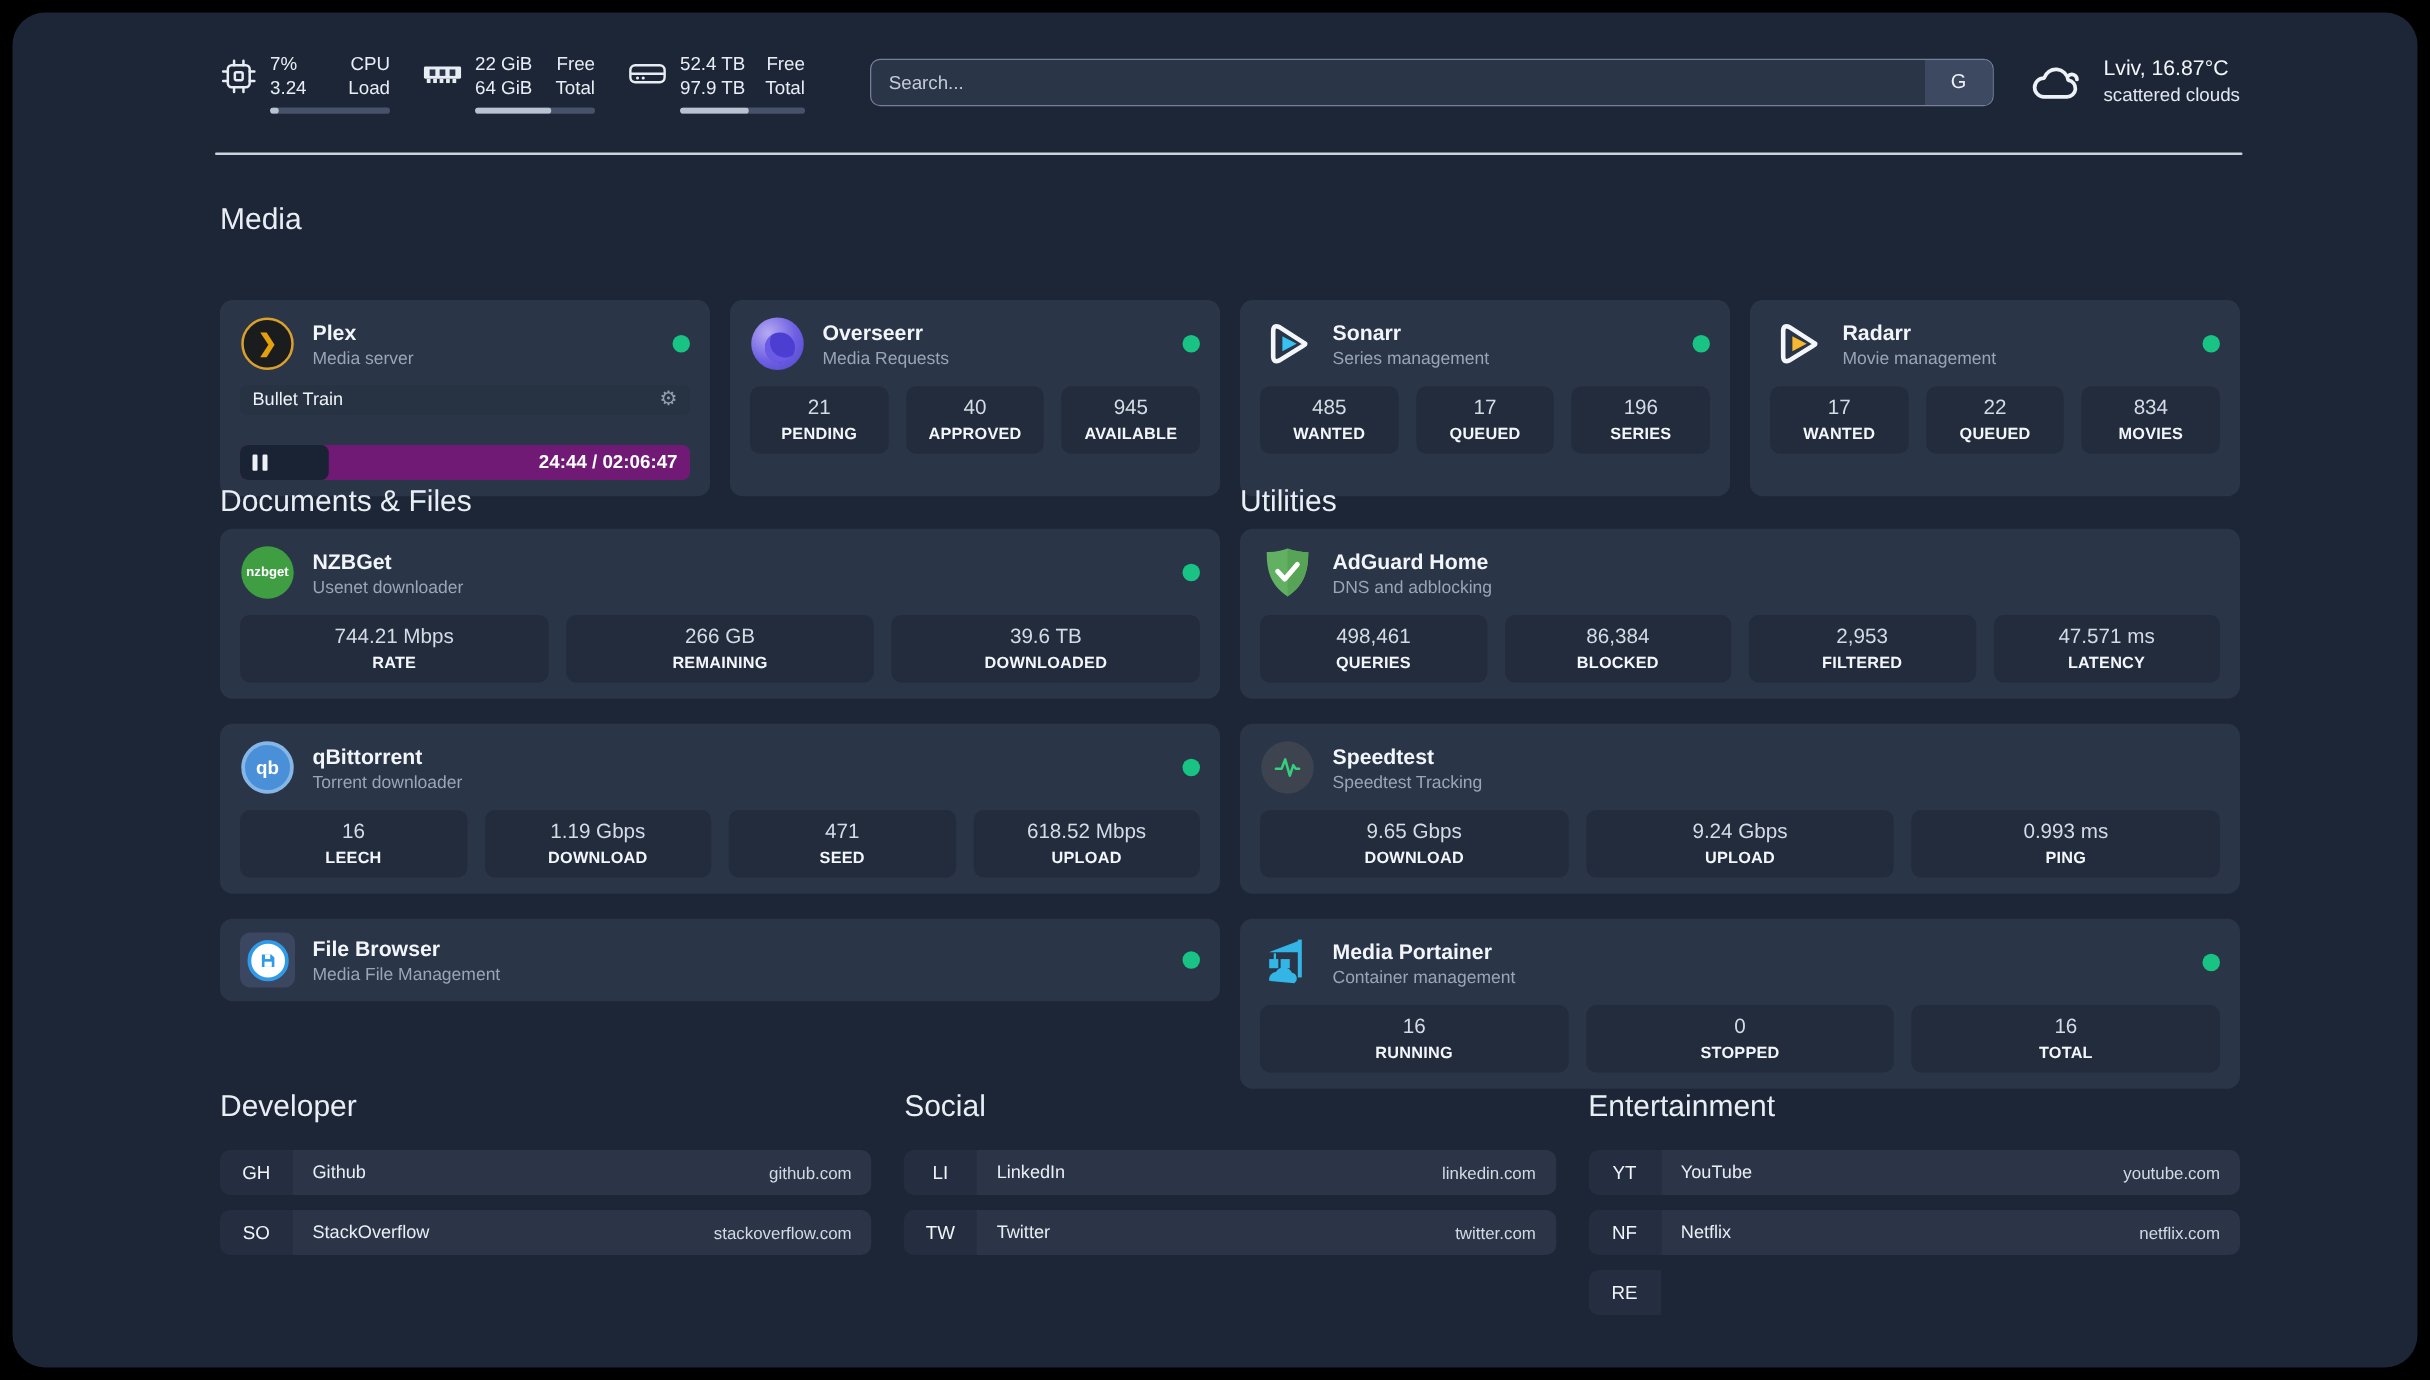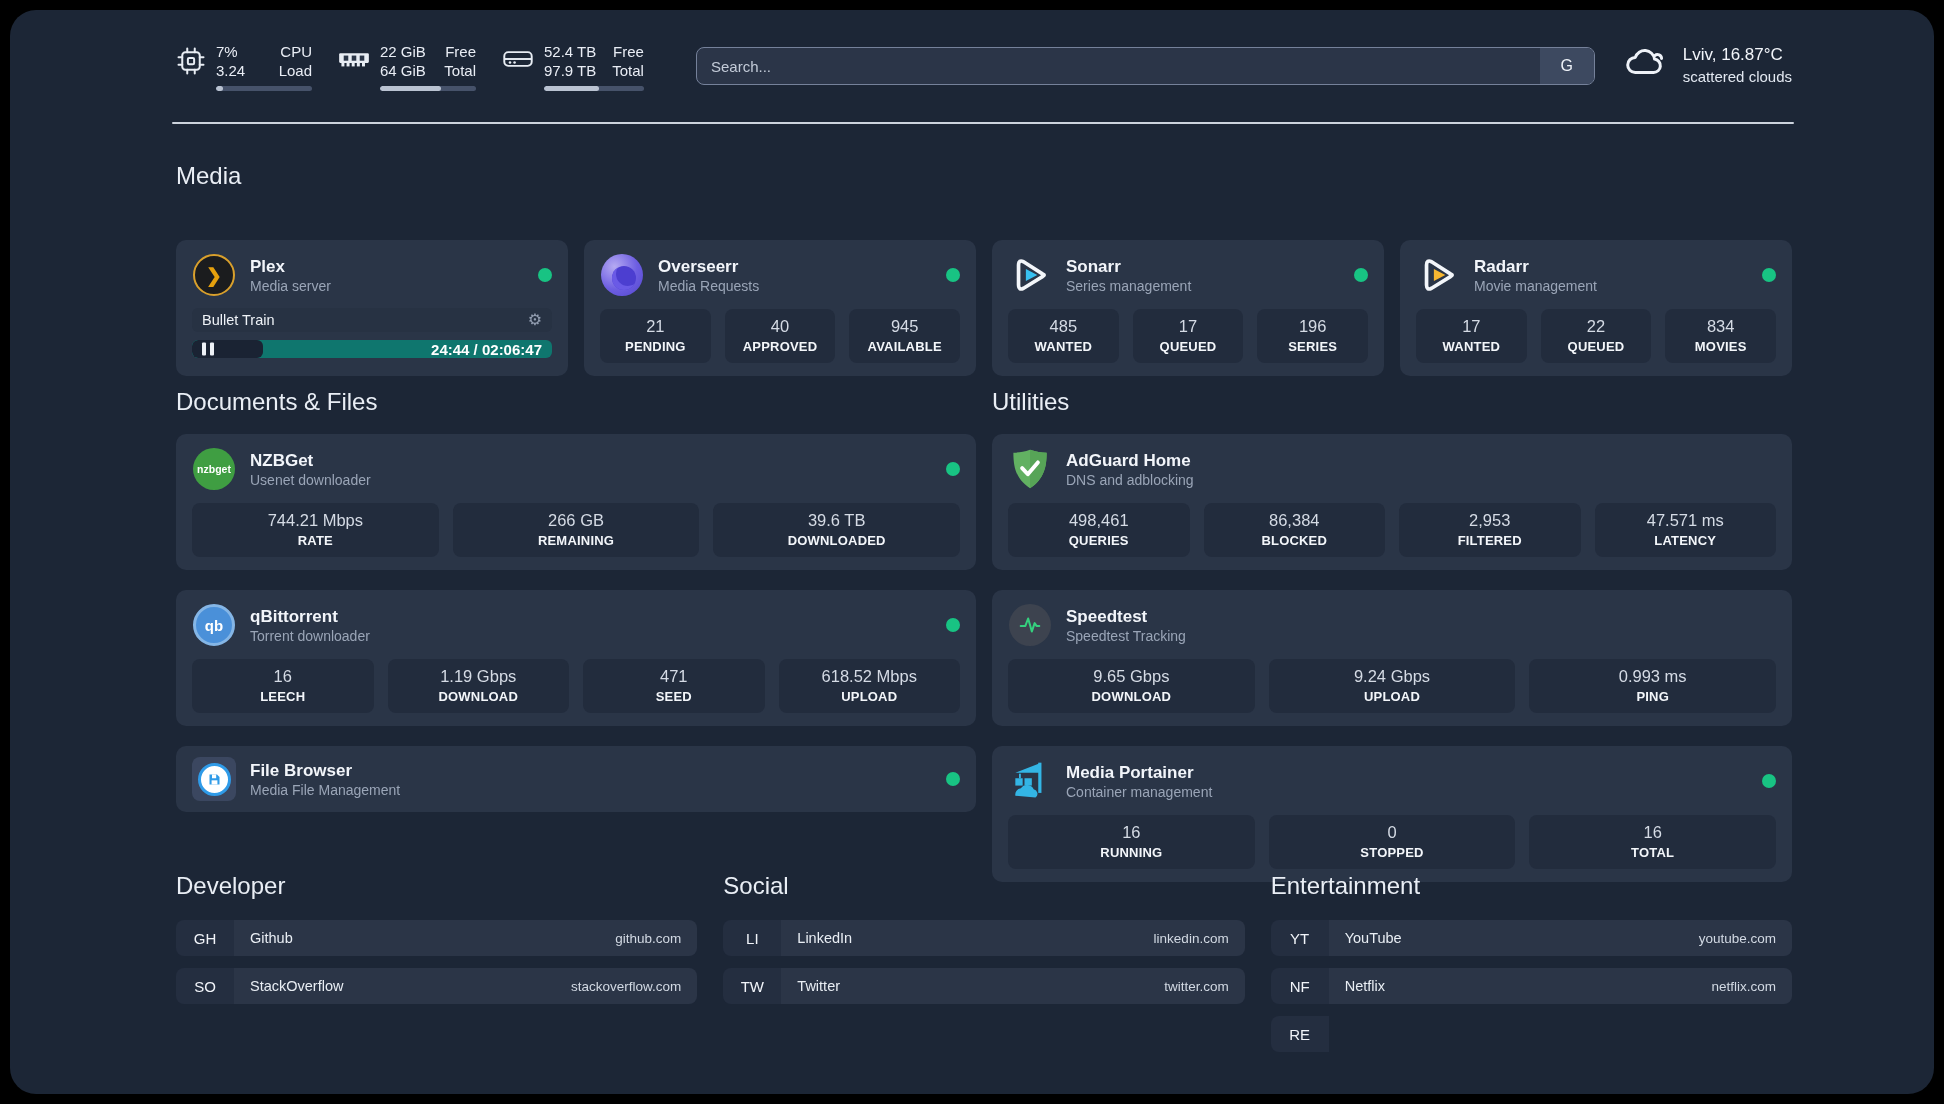--- a/index.html
+++ b/index.html
@@ -18,21 +18,21 @@
 
   .search-box{position:relative;flex:1;max-width:985px;height:38px;margin-left:26px;
     background:#2b3548;border:1px solid #75819a;border-radius:8px;box-sizing:border-box;}
   .search-box input{position:absolute;inset:0;background:transparent;border:none;outline:none;
     padding:0 70px 0 14px;color:#e6ebf3;font-size:15px;font-family:"Liberation Sans",sans-serif;}
   .search-box input::placeholder{color:#c3cbd8;}
   .engine-btn{position:absolute;right:0;top:0;bottom:0;width:54px;background:#3d4960;
     border-radius:0 7px 7px 0;display:flex;align-items:center;justify-content:center;
     color:#eef2f8;font-size:16px;cursor:pointer;}
 
-  .weather{display:flex;gap:14px;margin-left:28px;}
+  .weather{display:flex;align-items:center;gap:14px;margin-left:28px;}
   .weather-text{display:flex;flex-direction:column;line-height:1.35;}
   .weather-loc{font-size:17px;color:#f2f5fa;}
   .weather-cond{font-size:15px;color:#e2e8f1;}
 
   .divider{position:absolute;top:112px;left:162px;width:1622px;height:2px;background:#ccd3dd;border-radius:1px;}
 
   
   .sec-title{font-size:24px;color:#e9eef5;font-weight:500;}
   .media-title{position:absolute;top:152px;left:166px;}
   .media-grid{position:absolute;top:230px;left:166px;width:1616px;display:grid;
@@ -49,31 +49,31 @@
   .stat{flex:1;background:#222c3d;border-radius:8px;text-align:center;padding:8px 4px 9px;}
   .stat-value{font-size:16.5px;color:#d5dbe5;}
   .stat-label{font-size:13px;font-weight:700;color:#f3f6fa;letter-spacing:.2px;margin-top:3px;}
 
   .media-grid .card{min-height:130px;}
 
   
   .player-title{margin-top:11px;background:#273243;border-radius:6px;padding:4px 10px;
     display:flex;align-items:center;font-size:14.5px;color:#eef2f7;}
   .gear{margin-left:auto;color:#939eb1;font-size:16px;line-height:1;cursor:pointer;}
-  .player-bar{margin-top:8px;position:relative;height:18px;background:#0f766e;border-radius:6px;overflow:hidden;}
+  .player-bar{margin-top:24px;position:relative;height:28px;background:#701a75;border-radius:6px;overflow:hidden;}
   .player-fill{position:absolute;left:0;top:0;bottom:0;background:#1a2333;border-radius:6px;}
   .pause{position:absolute;left:10px;top:50%;transform:translateY(-50%);display:flex;gap:4px;cursor:pointer;}
   .pause i{display:block;width:4px;height:13px;background:#eef2f7;border-radius:1px;}
   .player-time{position:absolute;right:10px;top:50%;transform:translateY(-50%);
     font-size:15px;font-weight:700;color:#fff;}
 
   
   .columns{position:absolute;top:378px;left:166px;width:1616px;display:flex;gap:16px;}
   .column{flex:1;min-width:0;}
-  .column .sec-title{margin-bottom:18px;}
+  .column .sec-title{margin-bottom:7px;}
   .column .card{margin-bottom:20px;}
   .card.slim{padding:11px 16px;}
 
   
   .app-icon{width:44px;height:44px;flex:0 0 auto;display:flex;align-items:center;justify-content:center;}
   .circle{width:42px;height:42px;border-radius:50%;display:flex;align-items:center;justify-content:center;}
   .plex-circ{background:#1b1c1e;border:2px solid #d9a02c;box-sizing:border-box;color:#e5a00d;
     font-size:19px;font-weight:700;}
   .overseerr-circ{background:radial-gradient(circle at 32% 30%,#b5aaf2,#6d5ee2 55%,#5246cd);position:relative;overflow:hidden;}
   .overseerr-circ::after{content:"";position:absolute;left:11px;top:12px;width:24px;height:24px;

